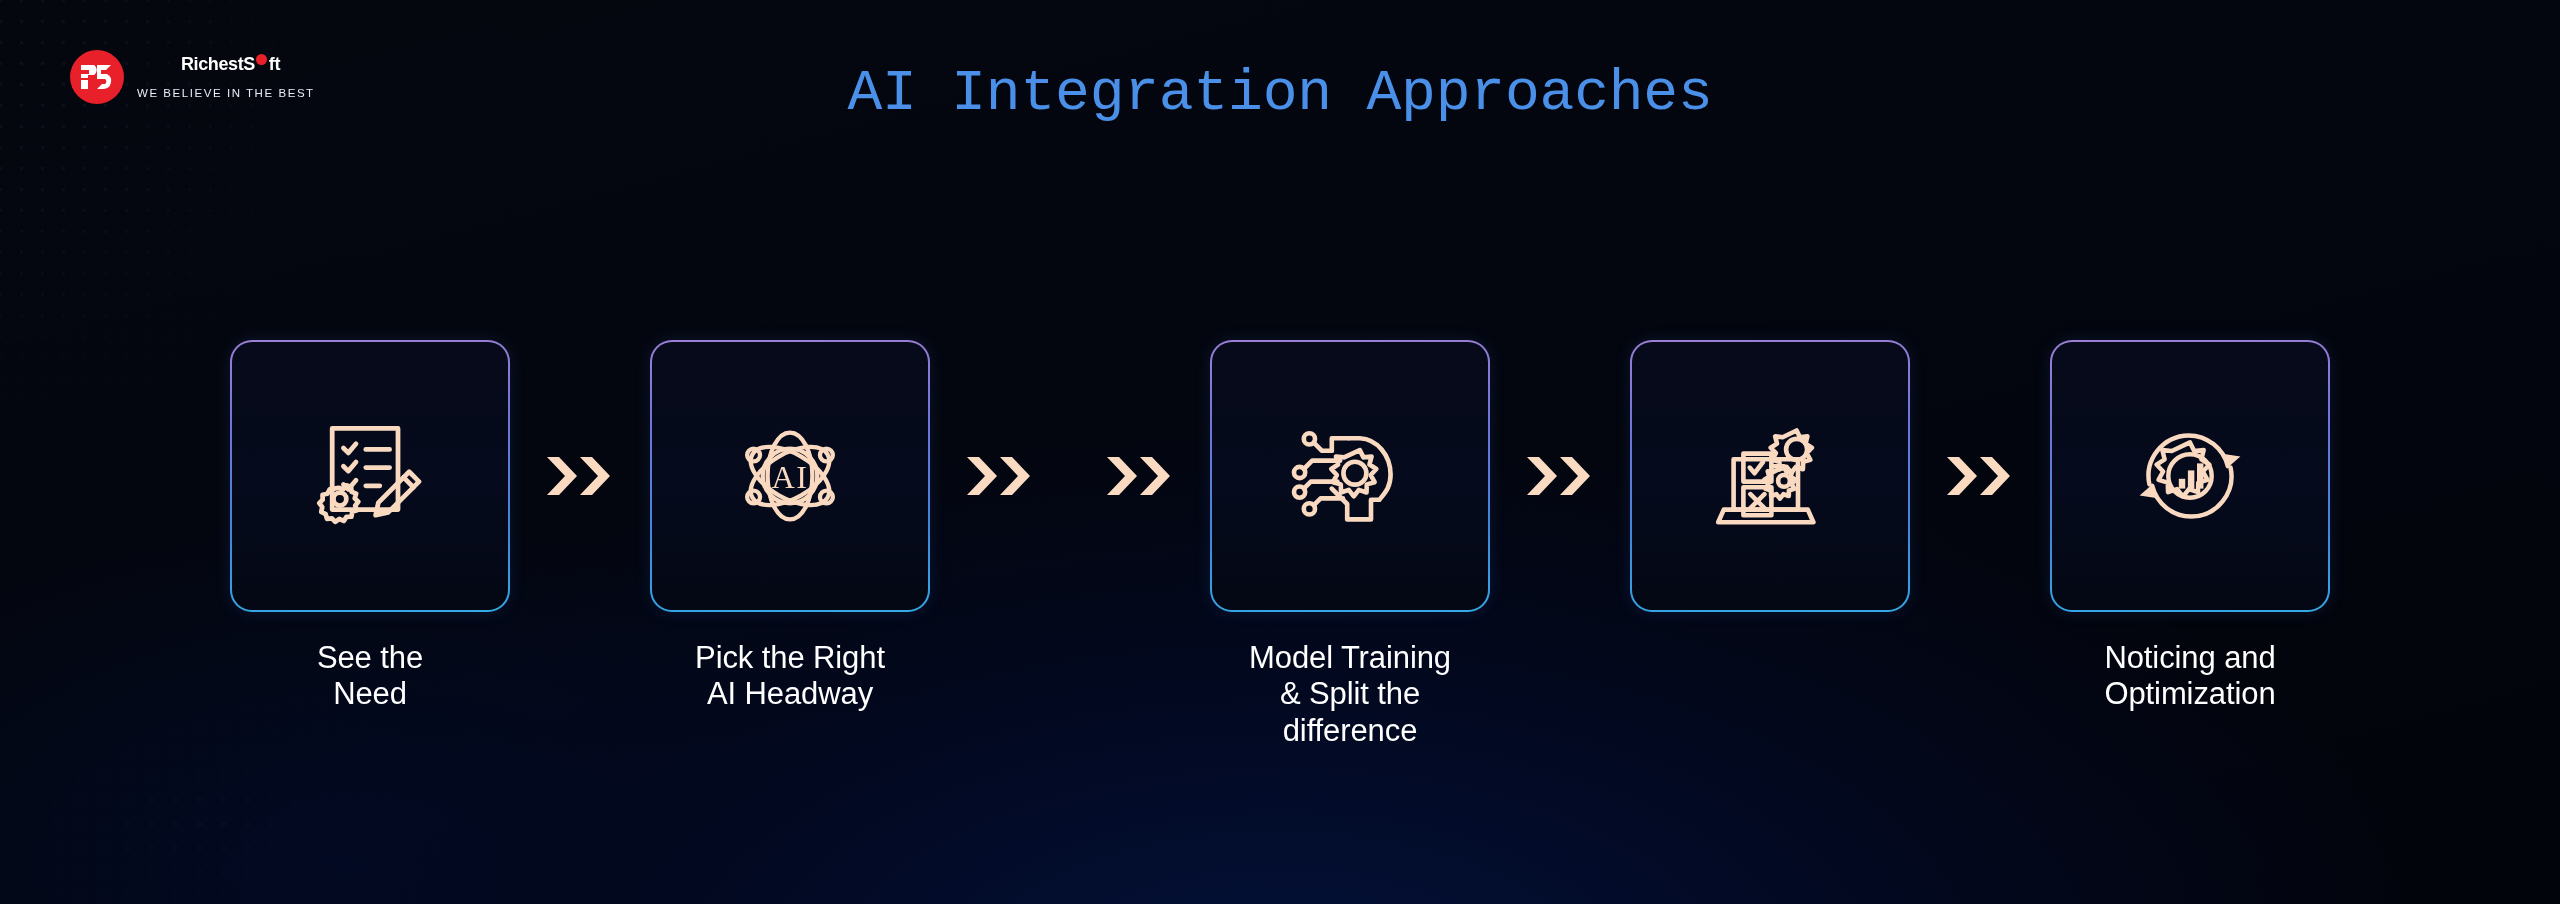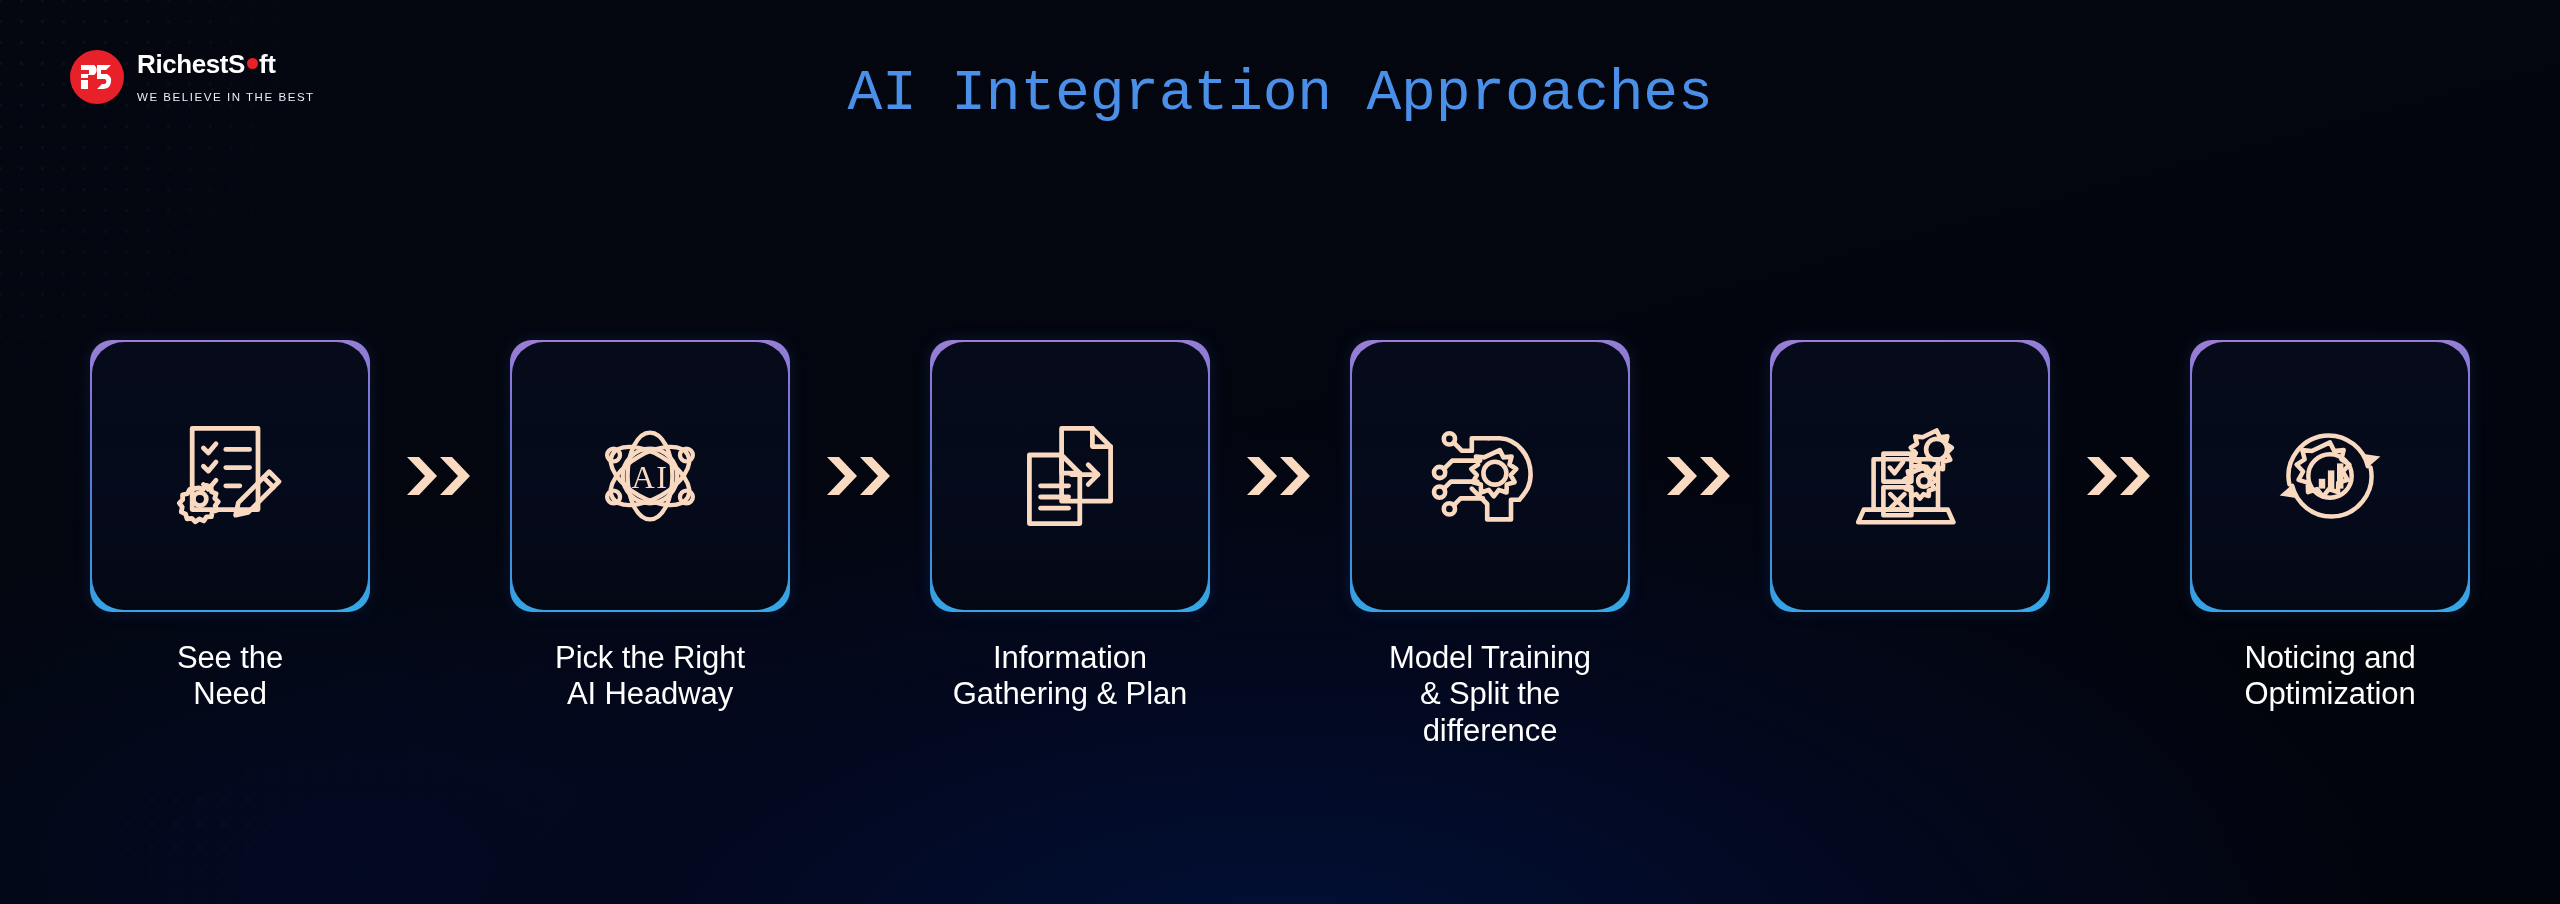--- a/index.html
+++ b/index.html
@@ -57,27 +57,28 @@
   }
   .logo-mark {
     width:54px; height:54px;
     border-radius:50%;
     background:#e8202a;
     display:flex; align-items:center; justify-content:center;
     flex:0 0 auto;
   }
   .logo-text-wrap { display:flex; flex-direction:column; }
   .logo-word {
-    font-size:26px;
+    font-size:18px;
     font-weight:700;
     color:#ffffff;
     letter-spacing:-0.4px;
     line-height:1.05;
     display:flex;
-    align-items:center;
+    align-items:flex-start;
+    margin-left:44px;
   }
   .logo-dot {
     display:inline-block;
     width:11px; height:11px;
     border-radius:50%;
     background:#e8202a;
     margin:0 1.5px;
     position:relative;
     top:-1px;
   }
@@ -130,21 +131,21 @@
   }
   .step-card {
     width:280px; height:272px;
     border-radius:22px;
     padding:2px;
     background:linear-gradient(178deg, #9b7fd4 0%, #6f74d8 32%, #3f87d8 70%, #35a9e6 100%);
     box-shadow:0 0 16px rgba(70,110,210,0.16);
   }
   .step-card-inner {
     width:100%; height:100%;
-    border-radius:32px;
+    border-radius:20px;
     background:linear-gradient(180deg, #060a1a 0%, #050a1c 55%, #040814 100%);
     display:flex;
     align-items:center;
     justify-content:center;
   }
   .step-icon { width:140px; height:140px; display:block; }
   .step-label {
     margin-top:28px;
     text-align:center;
     font-size:31px;
@@ -243,39 +244,20 @@
 AI Headway</div>
     </div>
 
     <div class="chev">
       <svg width="74" height="46" viewBox="0 0 74 46">
         <path d="M4 4 L22 23 L4 42 L16 42 L34 23 L16 4 Z" fill="#fbdac2"></path>
         <path d="M37 4 L55 23 L37 42 L49 42 L67 23 L49 4 Z" fill="#fbdac2"></path>
       </svg>
     </div>
 
-    <div class="step">
-      <div class="step-card">
-        <div class="step-card-inner">
-          <svg class="step-icon" viewBox="0 0 100 100" fill="none" stroke="#fad9c1" stroke-width="3.4" stroke-linecap="round" stroke-linejoin="round">
-            <path d="M44 16 H66 L79 29 V68 H44 Z"></path>
-            <path d="M66 16 V29 H79"></path>
-            <path d="M21 35 H44 L57 48 V84 H21 Z"></path>
-            <path d="M44 35 V48 H57"></path>
-            <line x1="29" y1="57" x2="49" y2="57"></line>
-            <line x1="29" y1="65" x2="49" y2="65"></line>
-            <line x1="29" y1="73" x2="49" y2="73"></line>
-            <line x1="51" y1="49" x2="70" y2="49"></line>
-            <path d="M63 42 L70 49 L63 56"></path>
-          </svg>
-        </div>
-      </div>
-      <div class="step-label">Information
-Gathering &amp; Plan</div>
-    </div>
 
     <div class="chev">
       <svg width="74" height="46" viewBox="0 0 74 46">
         <path d="M4 4 L22 23 L4 42 L16 42 L34 23 L16 4 Z" fill="#fbdac2"></path>
         <path d="M37 4 L55 23 L37 42 L49 42 L67 23 L49 4 Z" fill="#fbdac2"></path>
       </svg>
     </div>
 
     <div class="step">
       <div class="step-card">

